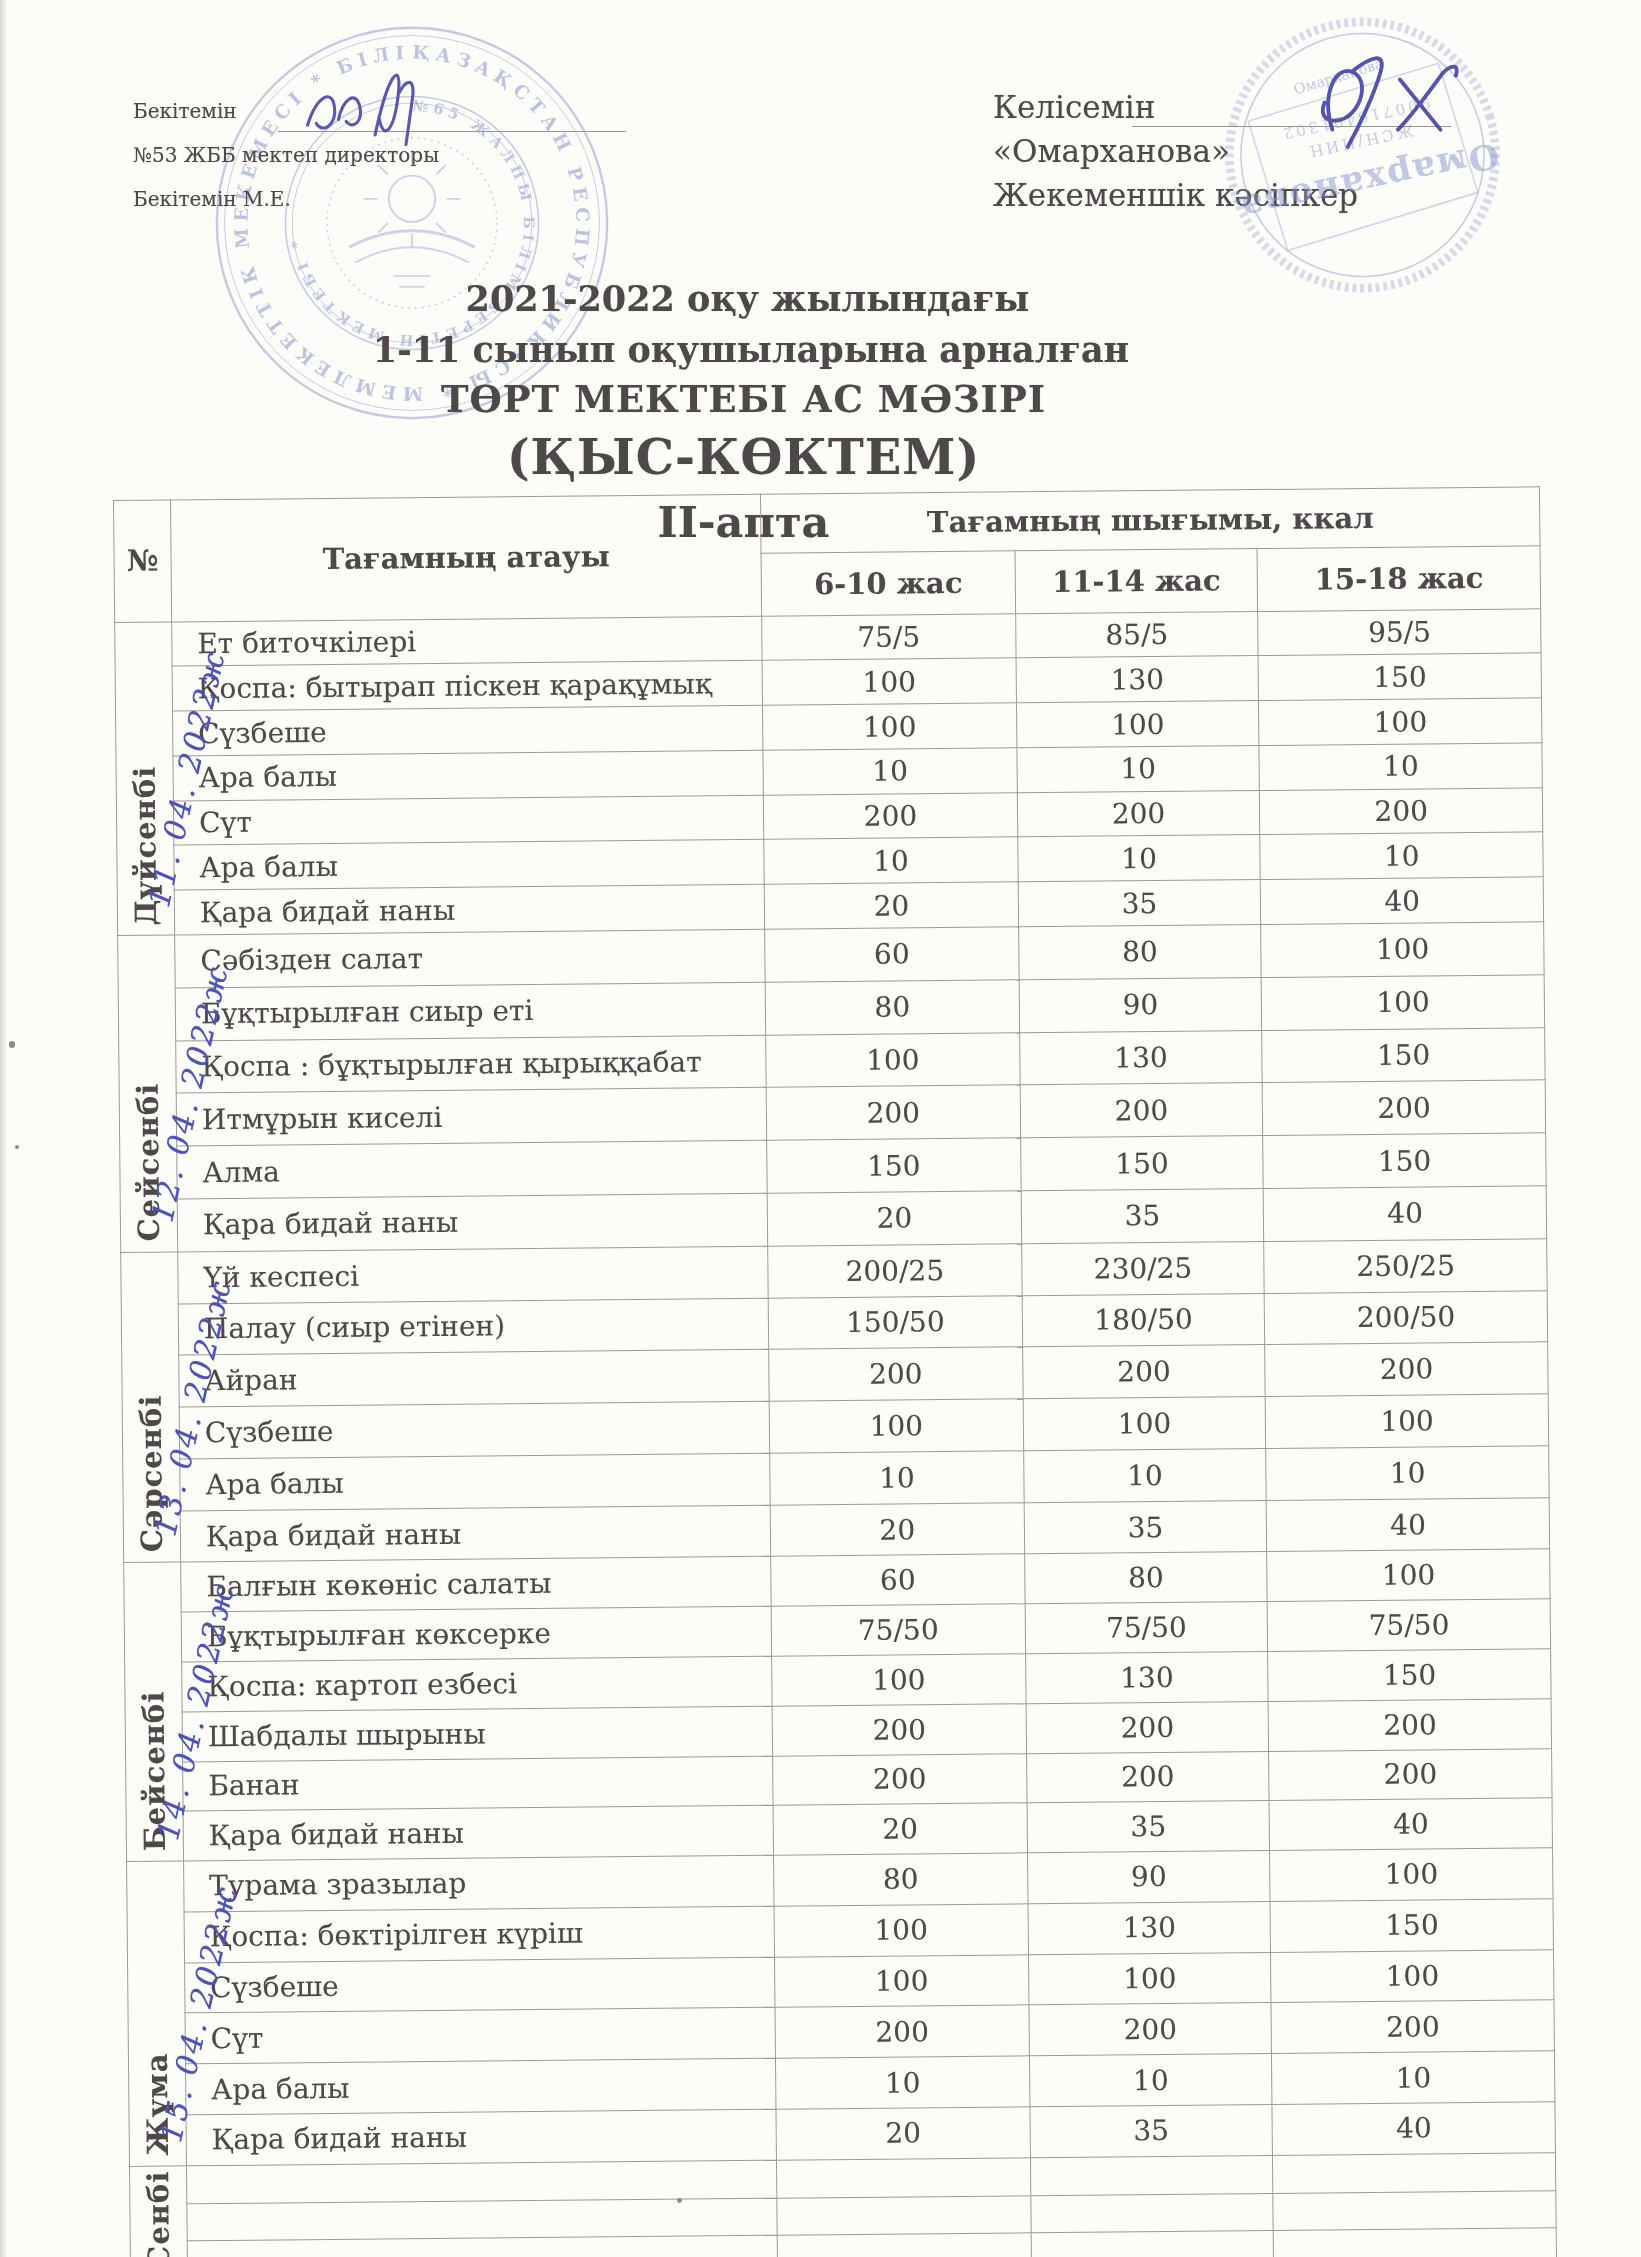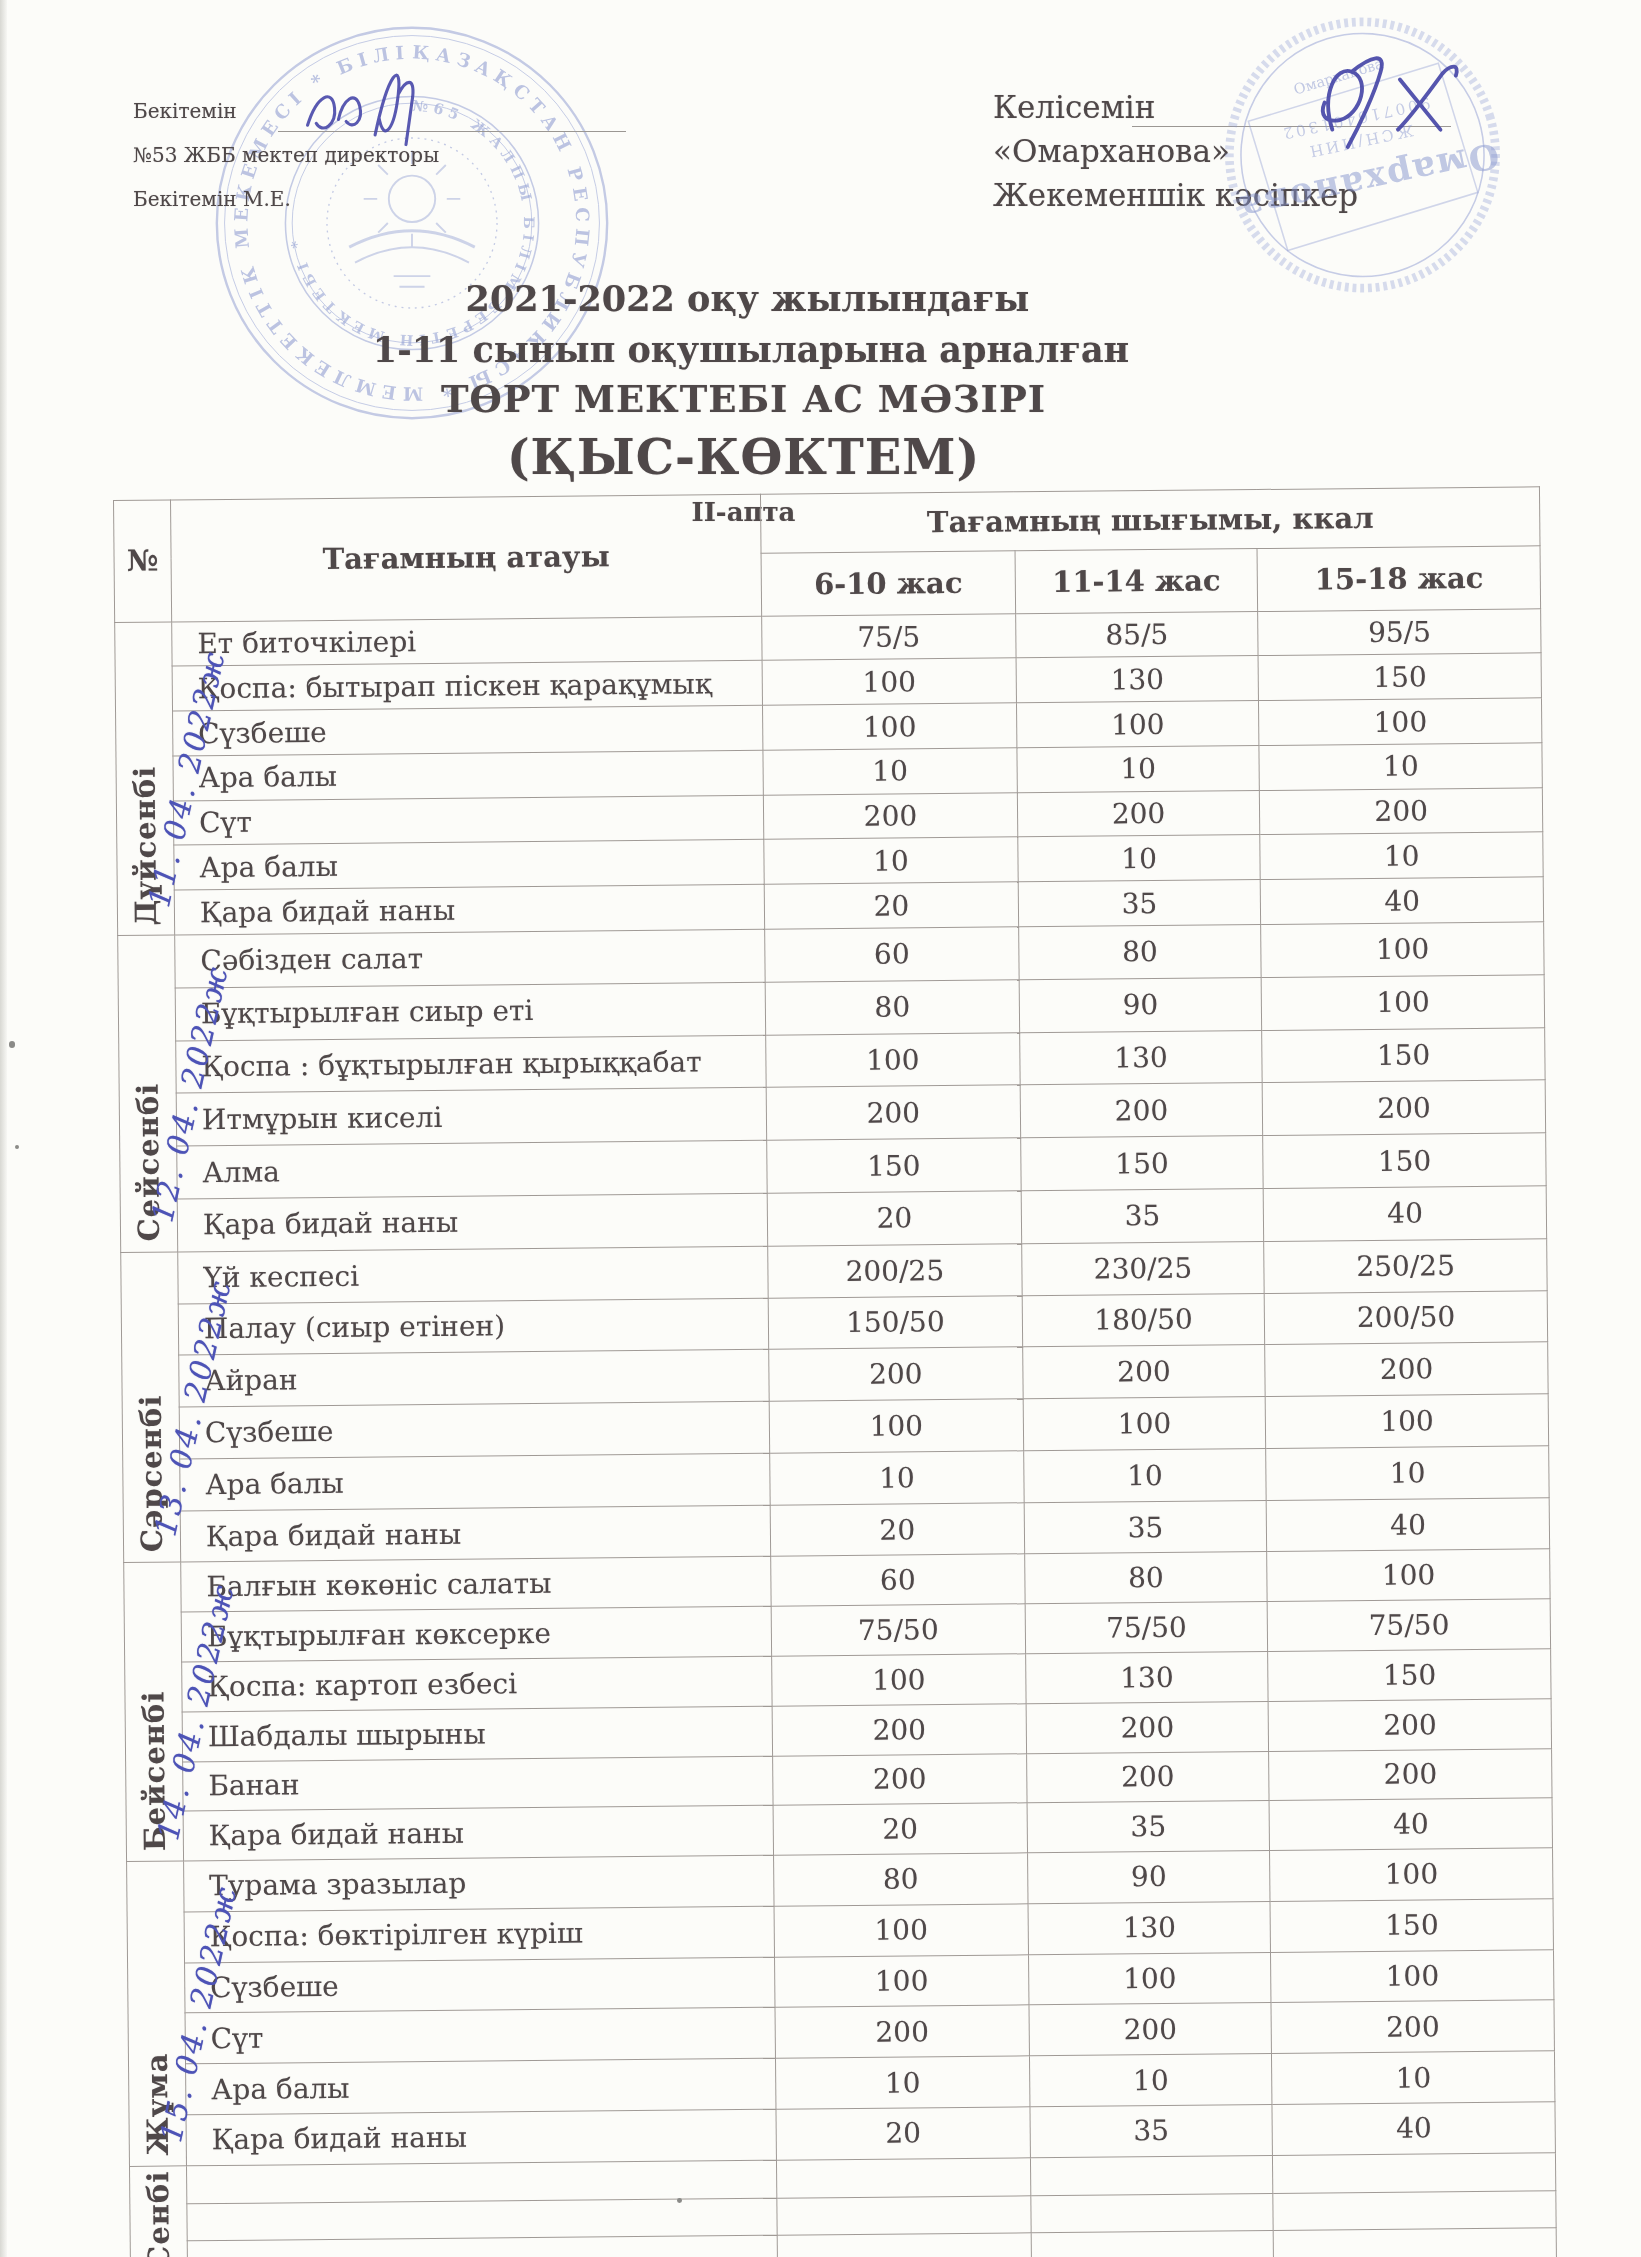--- a/index.html
+++ b/index.html
@@ -18,21 +18,21 @@
   .line-approve{left:278px;top:131px;width:348px;}
   .line-agree{left:1132px;top:126px;width:319px;}
 
   
   .title-block{position:absolute;left:0;top:278px;width:1487px;text-align:center;
                font-weight:bold;text-shadow:0 0 1px rgba(80,70,70,.4);}
   .t1{font-size:35px;margin:0 0 9.7px 0;padding-left:8px;}
   .t2{font-size:35px;margin:0 0 7.7px 0;padding-left:15px;}
   .t3{font-size:37px;margin:0 0 7.7px 0;letter-spacing:1px;}
   .t4{font-size:48px;margin:0 0 11.6px 0;letter-spacing:1px;}
-  .t5{font-size:26px;margin:0;}
+  .t5{font-size:43px;margin:0;}
 
   
   .seal-left{position:absolute;left:212px;top:23px;opacity:.85;}
   .stamp-right{position:absolute;left:1213px;top:9.7px;opacity:.9;}
   .sig{position:absolute;}
   .sig-left{left:290px;top:50px;}
   .sig-right{left:1286px;top:33px;}
 
   
   table.menu{position:absolute;left:113px;top:500px;width:1427px;border-collapse:collapse;

